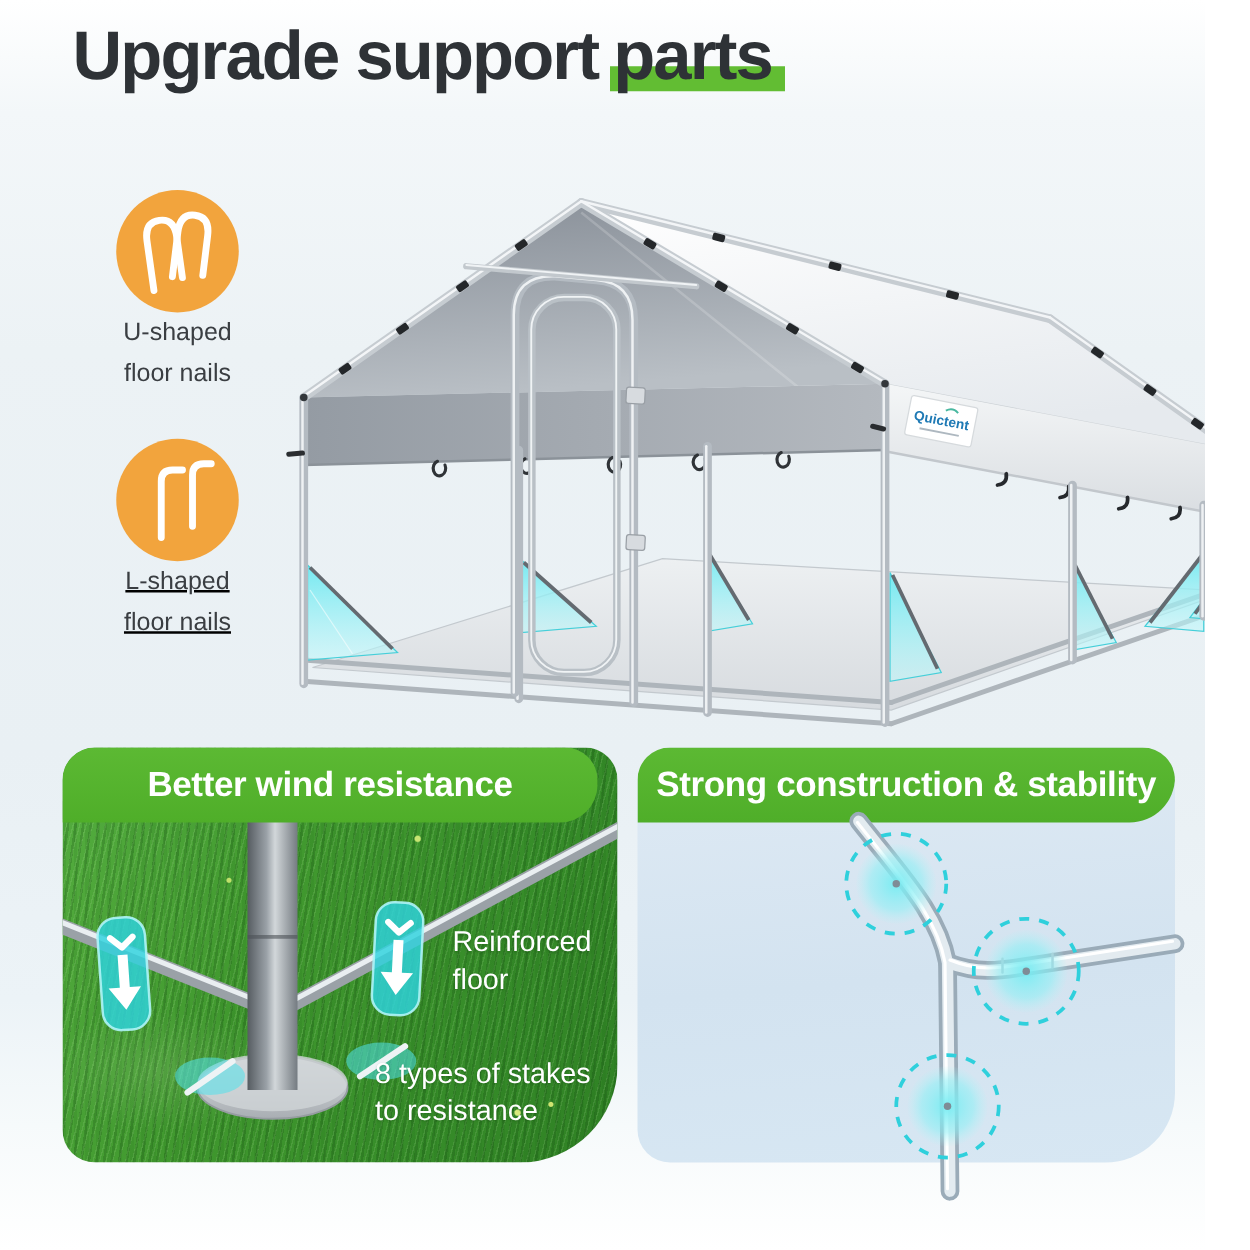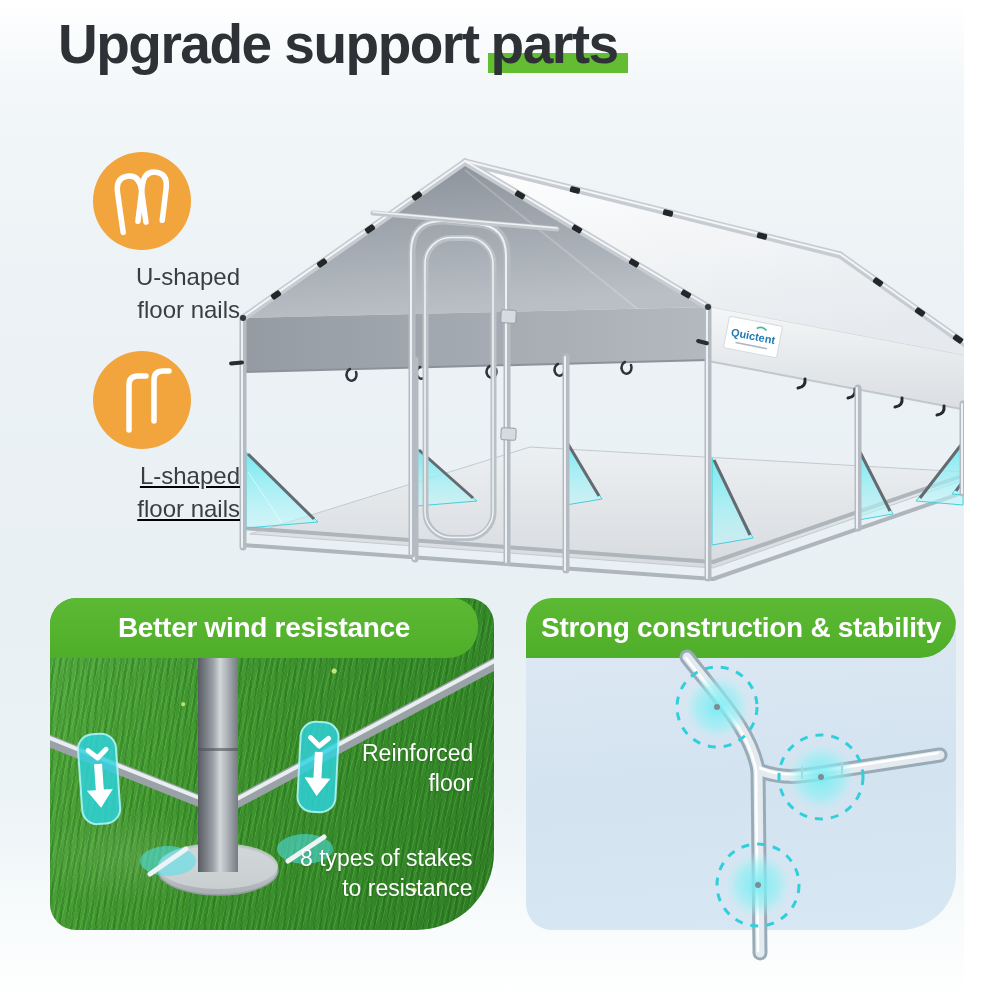--- a/index.html
+++ b/index.html
@@ -22,48 +22,46 @@
     content:"";position:absolute;left:-3px;right:-10px;bottom:3px;height:20px;
     background:#62bd33;z-index:-1;
   }
   
   .part{position:absolute;width:196px;text-align:center;z-index:4;}
   .part .circle{
     width:98px;height:98px;border-radius:50%;
     background:#f2a43d;margin:0 auto;display:flex;align-items:center;justify-content:center;
   }
   .part .lbl{
-    margin-top:10px;font-size:24px;line-height:33px;color:#3a3e42;font-weight:400;text-align:right;
+    font-size:20px;line-height:33px;color:#3a3e42;font-weight:400;
   }
   #part-u{left:44px;top:152px;}
   #part-l{left:44px;top:351px;text-decoration:underline;}
   
   #canopy{position:absolute;left:0;top:130px;z-index:1;}
   
   .panel{position:absolute;top:598px;height:332px;overflow:hidden;z-index:2;}
   #panel-wind{
     left:50px;width:444px;
     border-radius:26px 26px 78px 26px;
     background:
       radial-gradient(5px 5px at 82% 88%, #d9ea7e 40%, transparent 62%),
       radial-gradient(4px 4px at 88% 86%, #cfe470 40%, transparent 62%),
       radial-gradient(4px 4px at 30% 32%, #bfe06a 40%, transparent 62%),
       radial-gradient(5px 5px at 64% 22%, #c8e472 40%, transparent 62%),
       radial-gradient(160px 80px at 18% 78%, rgba(255,255,230,.10), transparent 60%),
       repeating-linear-gradient(98deg, rgba(12,60,10,.20) 0 2px, transparent 2px 6px),
       repeating-linear-gradient(-75deg, rgba(230,255,210,.10) 0 1px, transparent 1px 5px),
       repeating-linear-gradient(90deg, rgba(25,95,20,.12) 0 3px, transparent 3px 9px),
       linear-gradient(115deg,#55ae40 0%,#41992f 38%,#368c29 72%,#2f8024 100%);
-    text-align: right;
   }
   #panel-construction{
     left:510px;width:430px;
     border-radius:26px 26px 56px 26px;
     background:linear-gradient(175deg,#dfeaf4 0%,#d3e3f0 55%,#d7e7f3 100%);
-    margin-left:16px;
   }
   .panel-header{
     position:absolute;left:0;top:0;height:60px;display:flex;align-items:center;justify-content:center;
     background:linear-gradient(180deg,#5cb933 0%,#4fae29 100%);
     color:#ffffff;font-size:28px;font-weight:700;letter-spacing:-0.3px;
     border-radius:26px 26px 30px 0;z-index:3;
   }
   #panel-wind .panel-header{width:428px;}
   #panel-construction .panel-header{width:430px;border-radius:26px 26px 40px 0;}
   #wind-art{position:absolute;left:0;top:0;}

